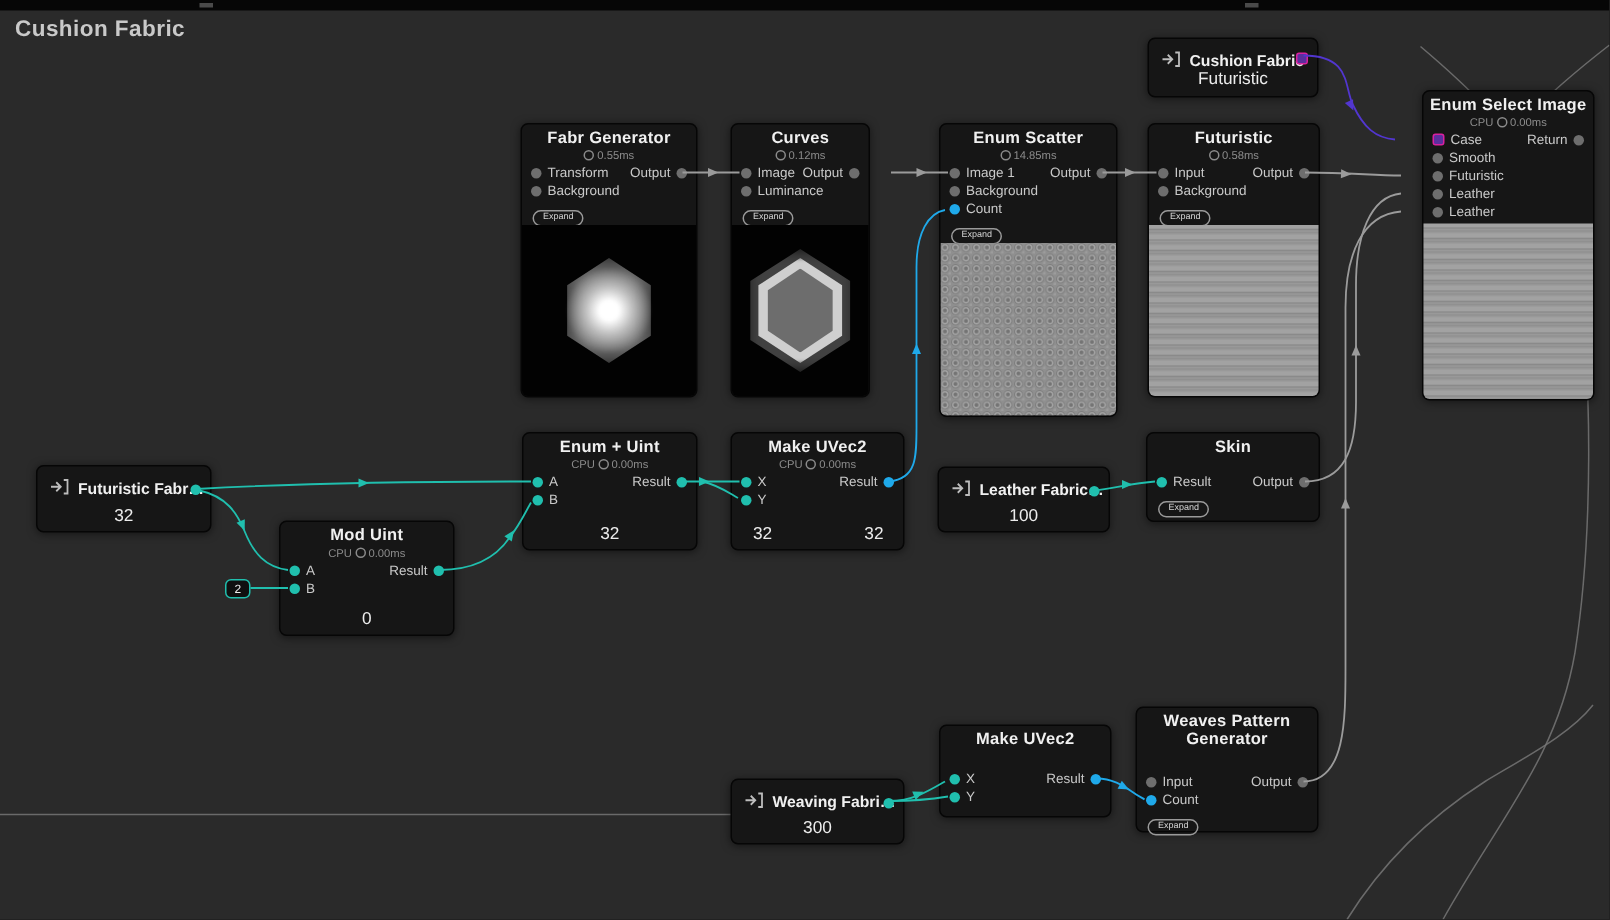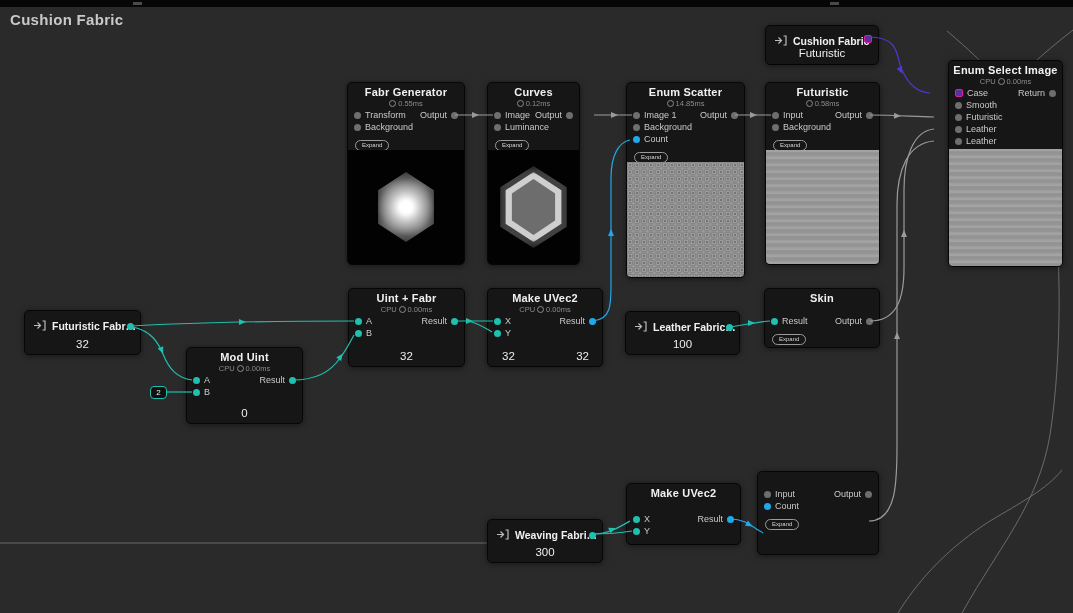--- a/index.html
+++ b/index.html
@@ -282,21 +282,21 @@
     <div class="row">
         <div class="pg">
           <span class="dot teal"></span>
           <span class="lbl">B</span>
         </div>
       </div>
     <div class="n-value">0</div>
   </div>
 
   <div class="node" style="left:348px;top:288px;width:117px;height:79px">
-    <div class="n-title">Uint + Fabr</div>
+    <div class="n-title">Enum + Uint</div>
     <div class="n-sub">
         <span>CPU</span>
         <span class="clock"></span>
         <span>0.00ms</span>
       </div>
     <div class="row">
         <div class="pg">
           <span class="dot teal"></span>
           <span class="lbl">A</span>
         </div>
@@ -398,20 +398,21 @@
       </div>
     <div class="row">
         <div class="pg">
           <span class="dot teal"></span>
           <span class="lbl">Y</span>
         </div>
       </div>
   </div>
 
   <div class="node" style="left:757px;top:471px;width:122px;height:84px">
+    <div class="n-title" style="padding:0 6px">Weaves Pattern Generator</div>
     <div class="n-sub"></div>
     <div class="row" style="margin-top:5px">
         <div class="pg">
           <span class="dot"></span>
           <span class="lbl">Input</span>
         </div>
       <div class="pg">
           <span class="lbl">Output</span>
           <span class="dot"></span>
         </div>

